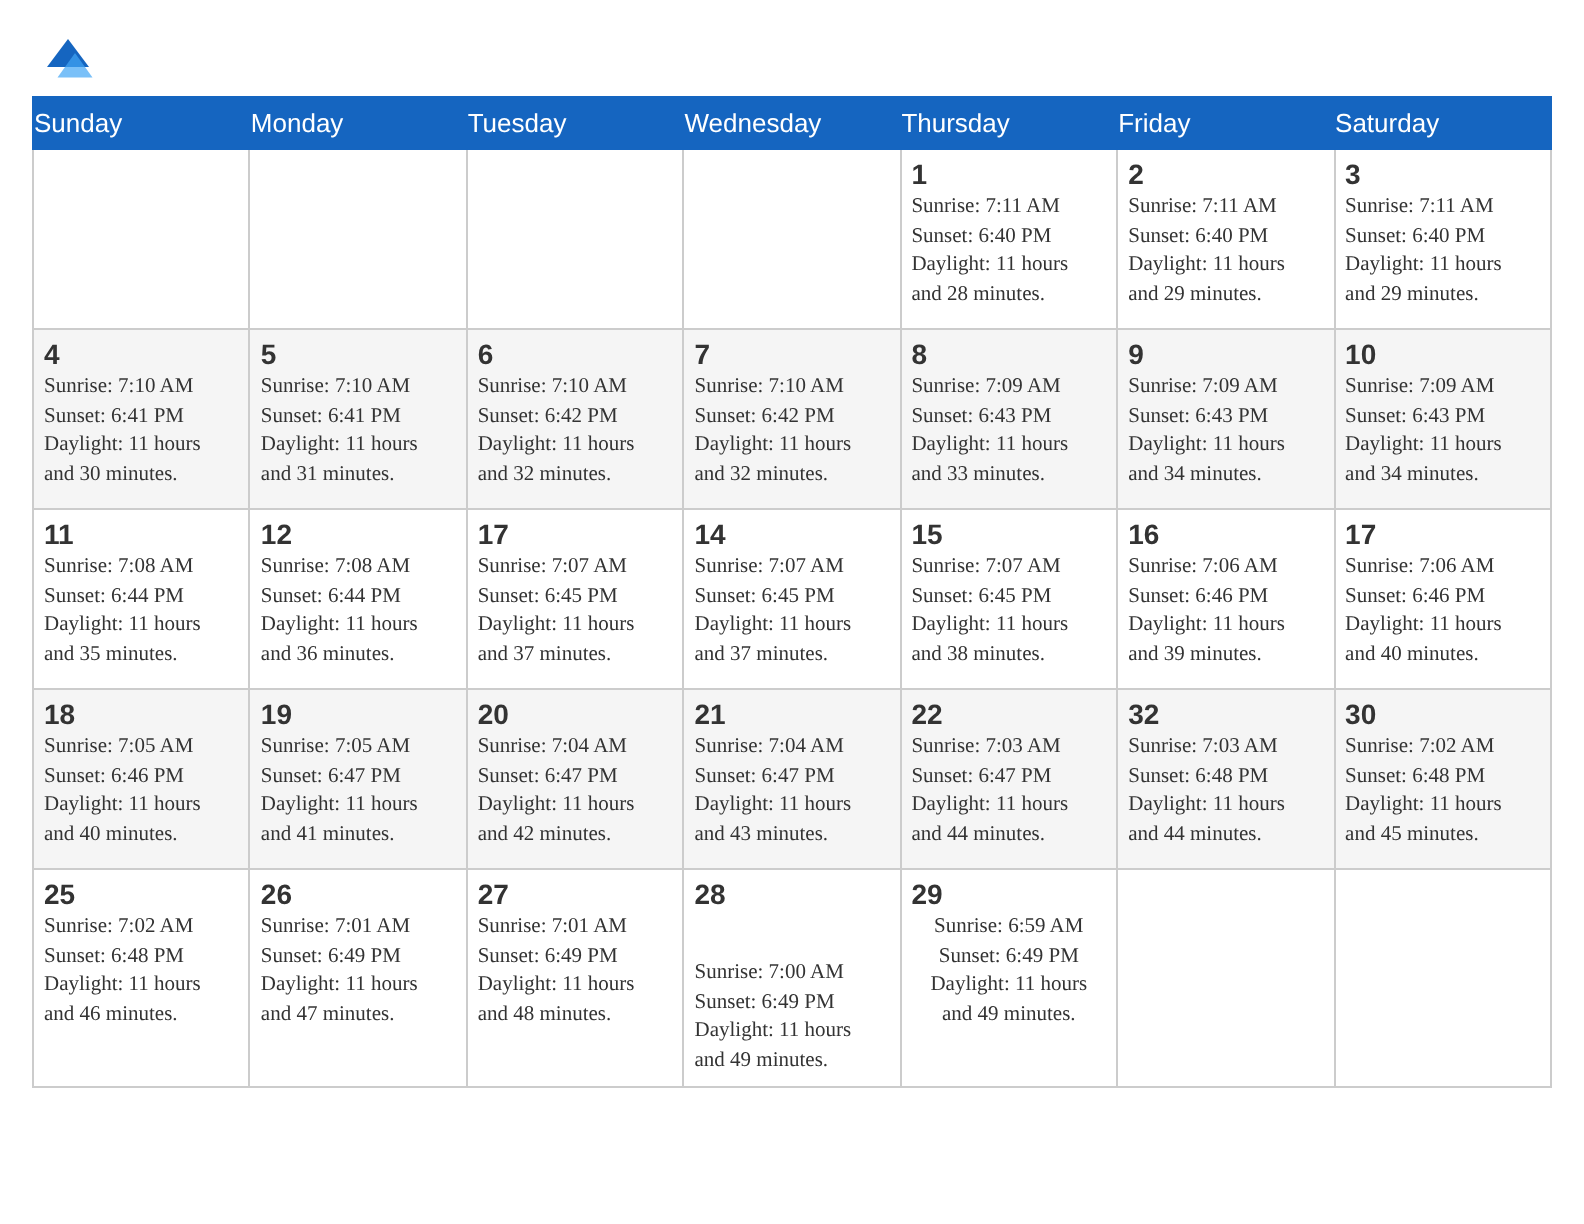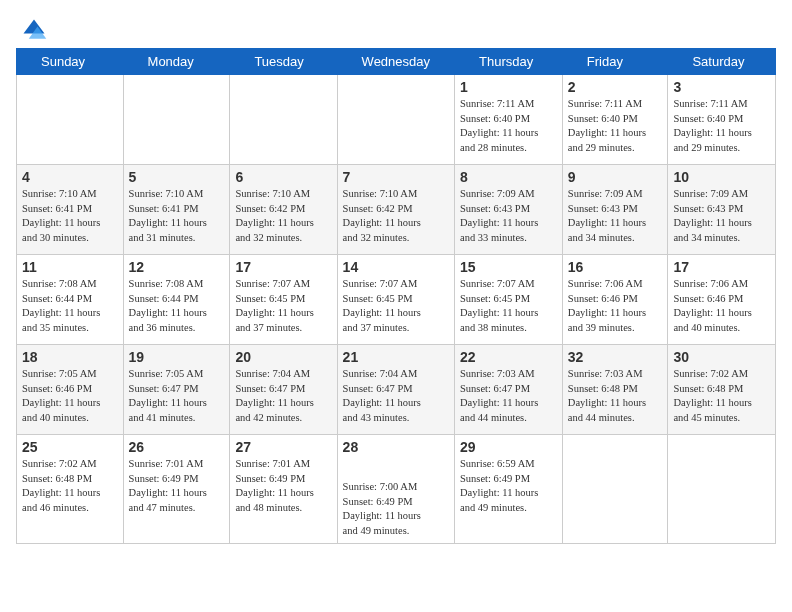--- a/index.html
+++ b/index.html
@@ -48,21 +48,21 @@
     }
     .calendar {
       width: 100%;
       border-collapse: collapse;
       font-size: 11px;
     }
     .calendar th {
       background: #1565c0;
       color: #fff;
       text-align: left;
-      padding: 5px 24px;
+      padding: 5px 0;
       font-size: 13px;
       font-weight: normal;
       border: 1px solid #1565c0;
     }
     .calendar td {
       border: 1px solid #ccc;
       vertical-align: top;
       padding: 4px 5px;
       width: calc(100% / 7);
       min-height: 80px;
@@ -325,21 +325,21 @@
         </td>
         <td>
           <span class="day-number">28</span>
           <div class="day-info" style="white-space: pre-line; margin-top: 25px;">Sunrise: 7:00 AM
 Sunset: 6:49 PM
 Daylight: 11 hours
 and 49 minutes.</div>
         </td>
         <td>
           <span class="day-number">29</span>
-          <div class="day-info" style="white-space: pre-line;">Sunrise: 6:59 AM
+          <div class="day-info" style="white-space: pre-line; text-align: center;">Sunrise: 6:59 AM
 Sunset: 6:49 PM
 Daylight: 11 hours
 and 49 minutes.</div>
         </td>
         <td class="empty-cell"></td>
         <td class="empty-cell"></td>
       </tr>
     </tbody>
 </table>
 

